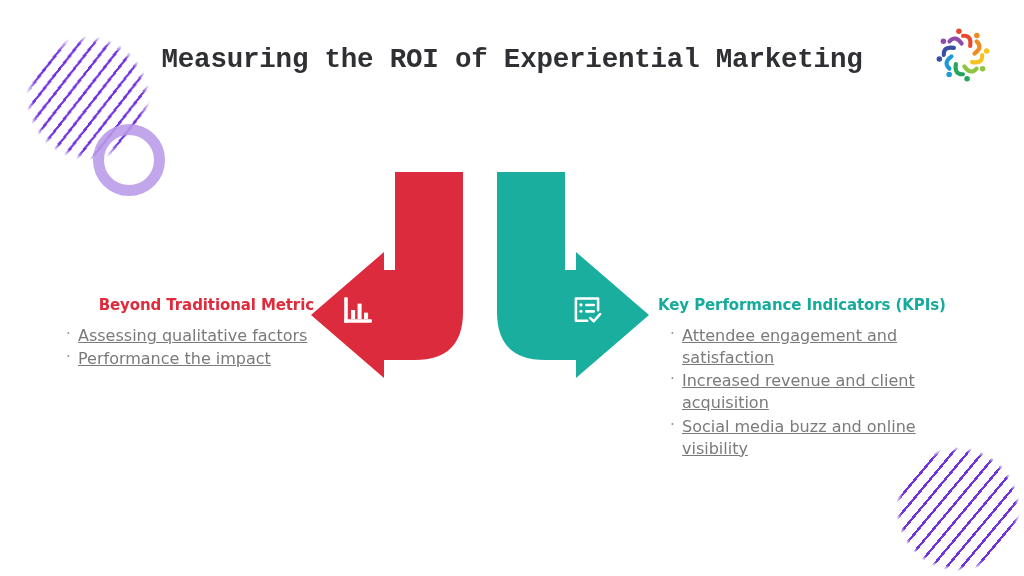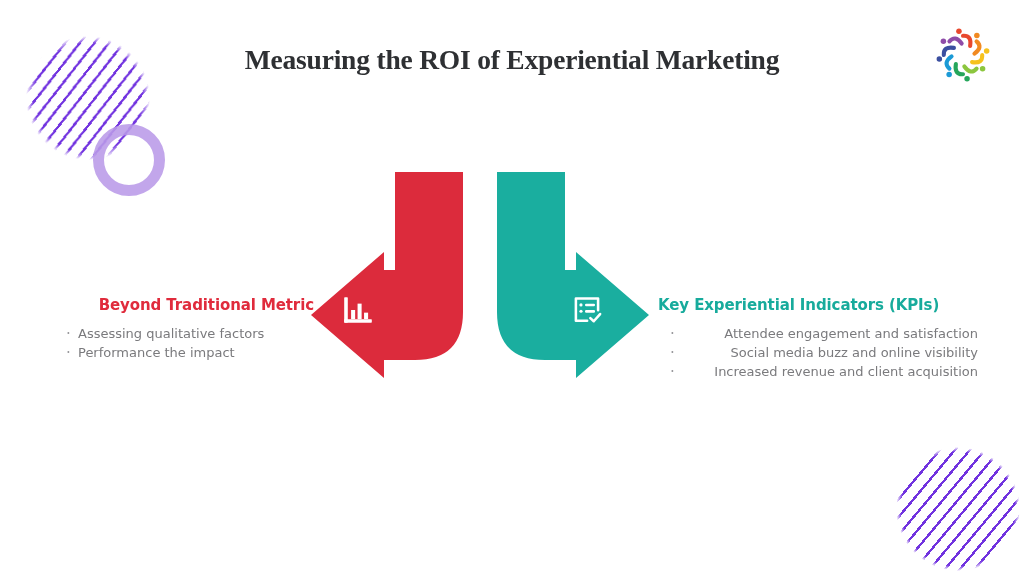--- a/index.html
+++ b/index.html
@@ -81,21 +81,21 @@
   .title {
     position: absolute;
     left: 0;
     top: 44px;
     width: 1024px;
     text-align: center;
     font-size: 27.5px;
     font-weight: bold;
     letter-spacing: -0.2px;
     color: #2e3033;
-    font-family: Liberation Serif, serif;
+    font-family: Liberation Mono, monospace;
   }
 
   
   .logo {
     position: absolute;
     left: 931px;
     top: 23px;
     width: 64px;
     height: 64px;
   }
@@ -147,39 +147,40 @@
   .block-right .block-heading { color: #17ab9c; }
 
   .bullets {
     list-style: none;
     margin-top: 10px;
   }
 
   .bullets li {
     position: relative;
     padding-left: 16px;
-    font-size: 13px;
+    font-size: 16px;
     line-height: 1.38;
     color: #7a7a7d;
     margin-bottom: 1px;
     font-family: "DejaVu Sans", "Liberation Sans", sans-serif;
+    text-decoration: underline;
   }
 
   .bullets li::before {
     content: "·";
     position: absolute;
     left: 4px;
     top: -1px;
     font-size: 15px;
     line-height: 1.38;
     color: #9a9a9d;
   }
 
   .block-left .bullets  { margin-left: 24px; }
-  .block-right .bullets { margin-left: 8px; text-align: right; }
+  .block-right .bullets { margin-left: 8px; }
 </style>
 </head>
 <body>
 
 <div class="slide">
 
   <div class="deco-stripes-tl"></div>
   <div class="deco-ring-tl"></div>
   <div class="deco-stripes-br"></div>
 
@@ -272,21 +273,21 @@
 
   <div class="block block-left">
     <div class="block-heading">Beyond Traditional Metric</div>
     <ul class="bullets">
       <li>Assessing qualitative factors</li>
       <li>Performance the impact</li>
     </ul>
   </div>
 
   <div class="block block-right">
-    <div class="block-heading">Key Experiential Indicators (KPIs)</div>
+    <div class="block-heading">Key Performance Indicators (KPIs)</div>
     <ul class="bullets">
       <li>Attendee engagement and satisfaction</li>
+      <li>Increased revenue and client acquisition</li>
       <li>Social media buzz and online visibility</li>
-      <li>Increased revenue and client acquisition</li>
     </ul>
   </div>
 
 </div>
 
 </body></html>

